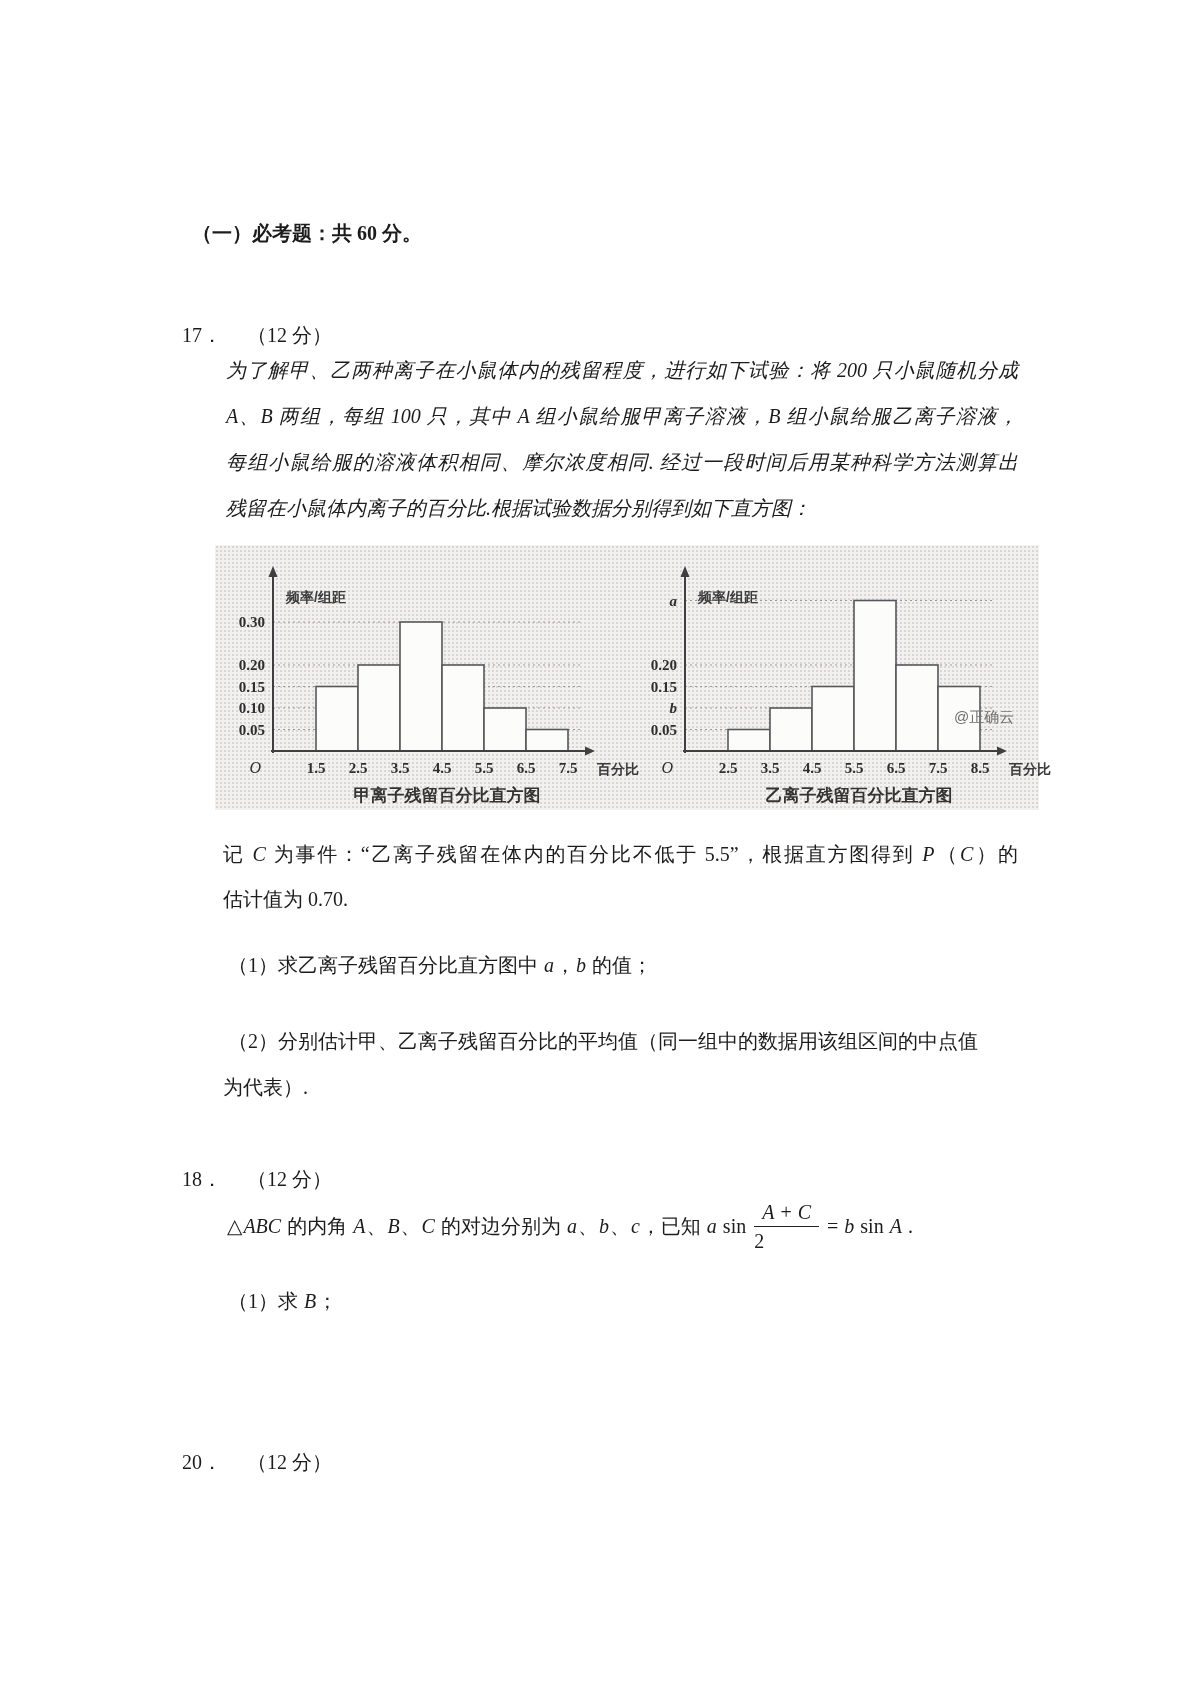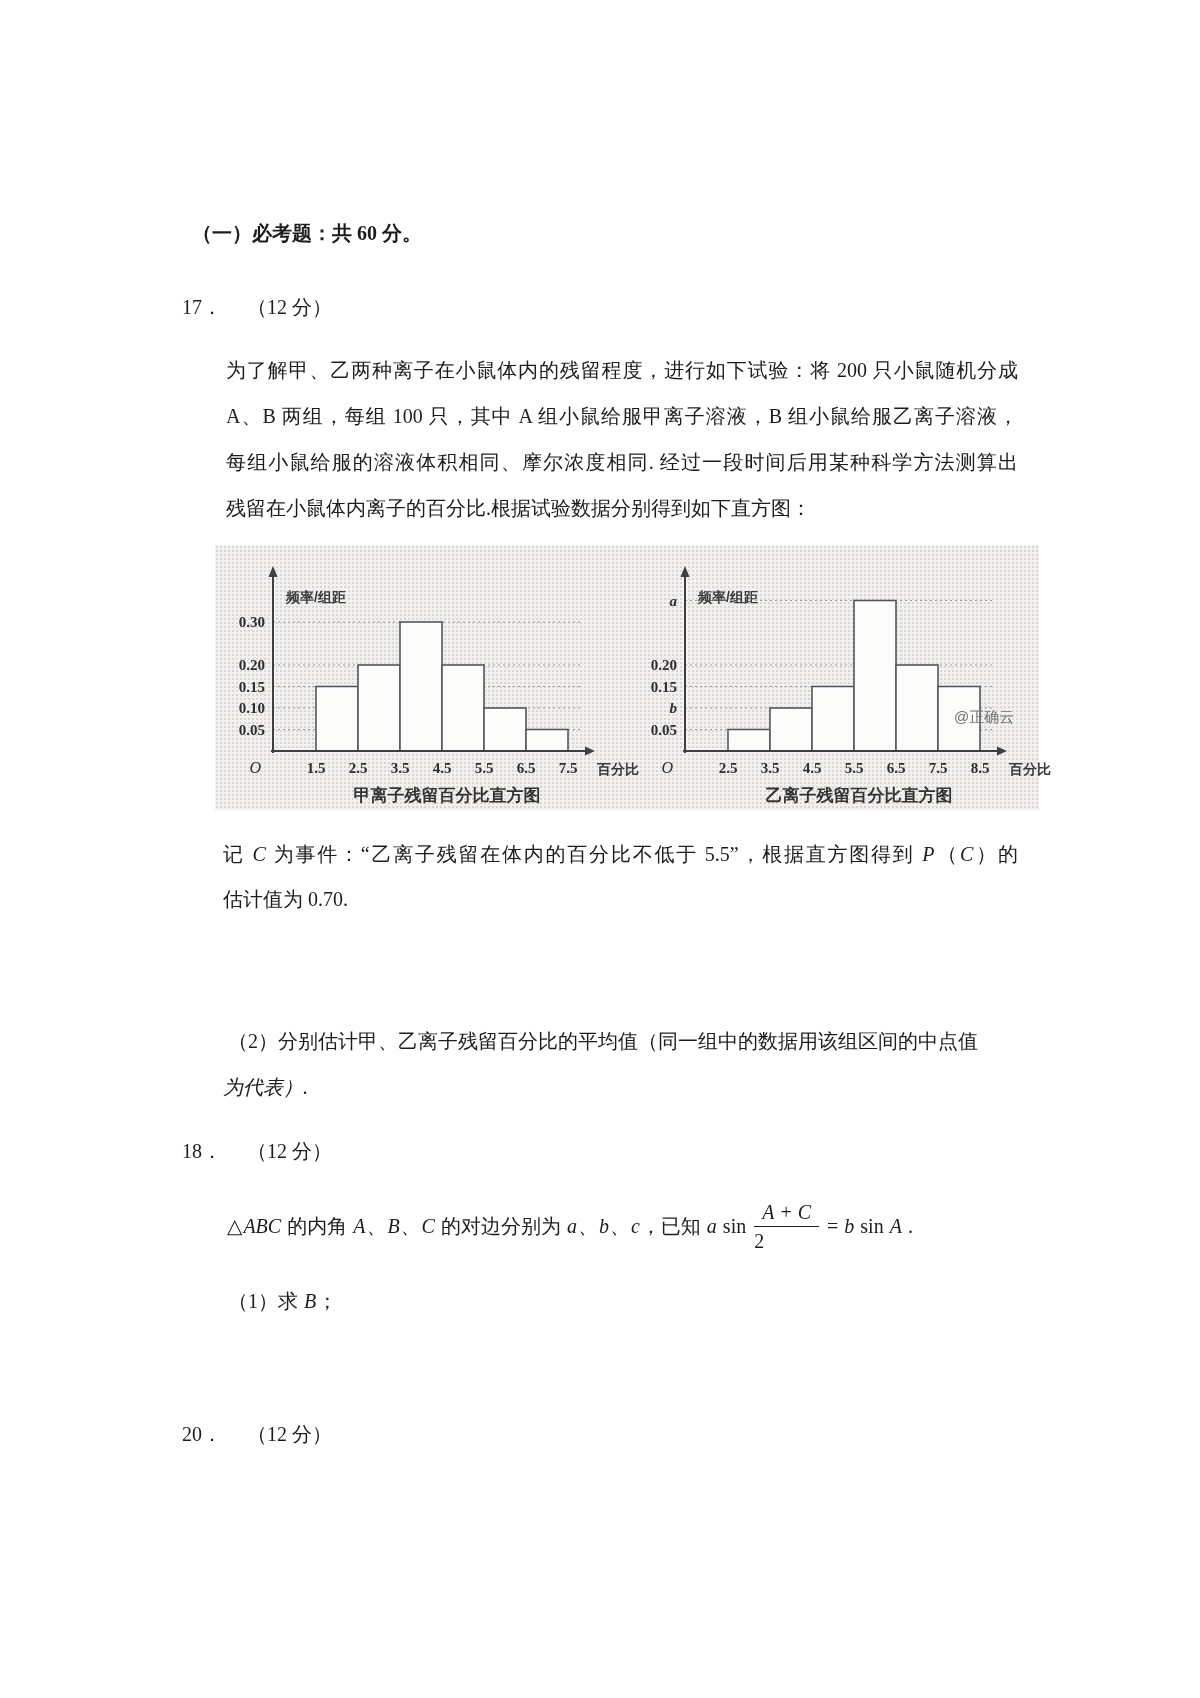--- a/index.html
+++ b/index.html
@@ -1,25 +1,25 @@
 <!DOCTYPE html>
 <html><head>
 <meta charset="utf-8">
 <style>
   html,body{margin:0;padding:0;background:#fff;}
   .doc{position:relative;width:1200px;height:1698px;background:#ffffff;overflow:hidden;
        font-family:"Liberation Serif","DejaVu Serif",serif;color:#1c1c1c;font-size:20px;}
   .abs{position:absolute;white-space:nowrap;}
   .blk{position:absolute;}
   .bold{font-weight:bold;}
-  .ln{line-height:46px;}
+  .ln{line-height:46px;font-style:italic;}
   .jfull{text-align:justify;text-align-last:justify;white-space:normal;}
   .var{font-style:italic;font-family:"Liberation Serif",serif;padding:0 1px;}
   .qnum{display:inline-block;}
-  .qpts{display:inline-block;margin-left:20px;}
+  .qpts{display:inline-block;margin-left:20px;margin-top:28px;}
   
   .panel{position:absolute;left:215px;top:545px;width:824px;height:265px;display:flex;
          background-color:#f2f1ef;
          background-image:radial-gradient(#d8d6d2 0.8px, rgba(0,0,0,0) 0.9px);
          background-size:4px 4px;}
   .chart{width:412px;height:265px;position:relative;}
   .chart svg{overflow:visible;display:block;}
   .ytick{font:600 15px "Liberation Serif",serif;fill:#2e2e30;}
   .it{font-style:italic;font-weight:600;}
   .xtick{font:600 15px "Liberation Serif",serif;fill:#2e2e30;}
@@ -122,23 +122,24 @@
           <text x="382" y="229" class="xlab">百分比</text>
           <text x="357.2" y="177" text-anchor="middle" class="wm">@正确云</text>
           <text x="232" y="256" text-anchor="middle" class="ctitle">乙离子残留百分比直方图</text>
         </svg>
       </div>
   </div>
 
   <div class="blk jfull" style="left:223px;top:840px;width:795px;line-height:28px;"><span>记 </span><span class="var">C</span><span> 为事件：“乙离子残留在体内的百分比不低于 5.5”，根据直方图得到 </span><span class="var">P</span><span>（</span><span class="var">C</span><span>）的</span></div>
   <div class="abs" style="left:223px;top:886px;">估计值为 0.70.</div>
 
+  <div class="abs" style="left:228px;top:952px;"><span>（1）求乙离子残留百分比直方图中 </span><span class="var">a</span><span>，</span><span class="var">b</span><span> 的值；</span></div>
 
   <div class="abs" style="left:228px;top:1028px;">（2）分别估计甲、乙离子残留百分比的平均值（同一组中的数据用该组区间的中点值</div>
-  <div class="abs" style="left:223px;top:1074px;font-style:italic;">为代表）.</div>
+  <div class="abs" style="left:223px;top:1074px;">为代表）.</div>
 
   <div class="abs" style="left:182px;top:1138px;">
     <span class="qnum">18．</span>
     <span class="qpts">（12 分）</span>
   </div>
 
   <div class="blk fracline" style="left:227px;top:1186px;height:80px;">
     <span><span>△</span><span class="var">ABC</span><span> 的内角 </span><span class="var">A</span><span>、</span><span class="var">B</span><span>、</span><span class="var">C</span><span> 的对边分别为 </span><span class="var">a</span><span>、</span><span class="var">b</span><span>、</span><span class="var">c</span><span>，已知 </span><span class="var">a</span><span> sin</span></span>
     <span class="frac">
       <span class="fnum"><span class="var">A</span><span> + </span><span class="var">C</span></span>

